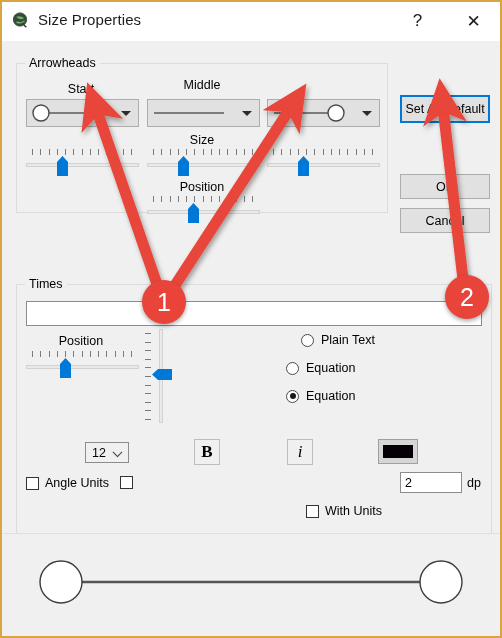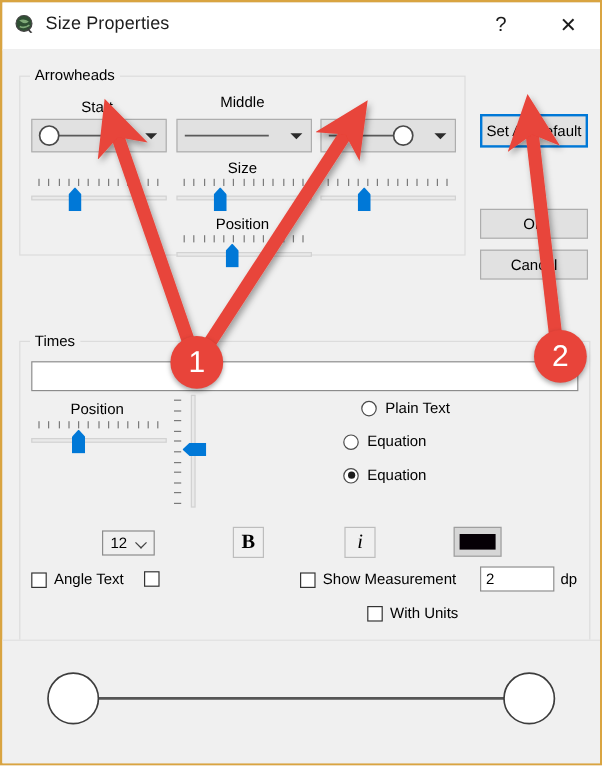--- a/index.html
+++ b/index.html
@@ -551,28 +551,24 @@
       <span class="chev"></span>
     </div>
     <div class="style-btn bold" style="left:192px; top:398px; width:26px; height:26px;">B</div>
     <div class="style-btn italic" style="left:285px; top:398px; width:26px; height:26px;">i</div>
     <div class="color-btn" style="left:376px; top:398px; width:40px; height:25px;">
       <span class="color-swatch" id="color-swatch" style="background: rgb(5, 0, 5);"></span>
     </div>
 
     <div class="check-row" style="left:24px; top:435px;">
       <span class="checkbox"></span>
-      <span>Angle Text</span>
+      <span>Angle Units</span>
     </div>
     <div class="check-row" style="left:118px; top:435px;">
       <span class="checkbox"></span>
-    </div>
-    <div class="check-row" style="left:248px; top:435px;">
-      <span class="checkbox"></span>
-      <span>Show Measurement</span>
     </div>
     <div class="tinput" style="left:398px; top:431px; width:62px; height:21px;">2</div>
     <div class="lbl" style="left:465px; top:435px;">dp</div>
 
     <div class="check-row" style="left:304px; top:463px;">
       <span class="checkbox"></span>
       <span>With Units</span>
     </div>
 
   </div>

